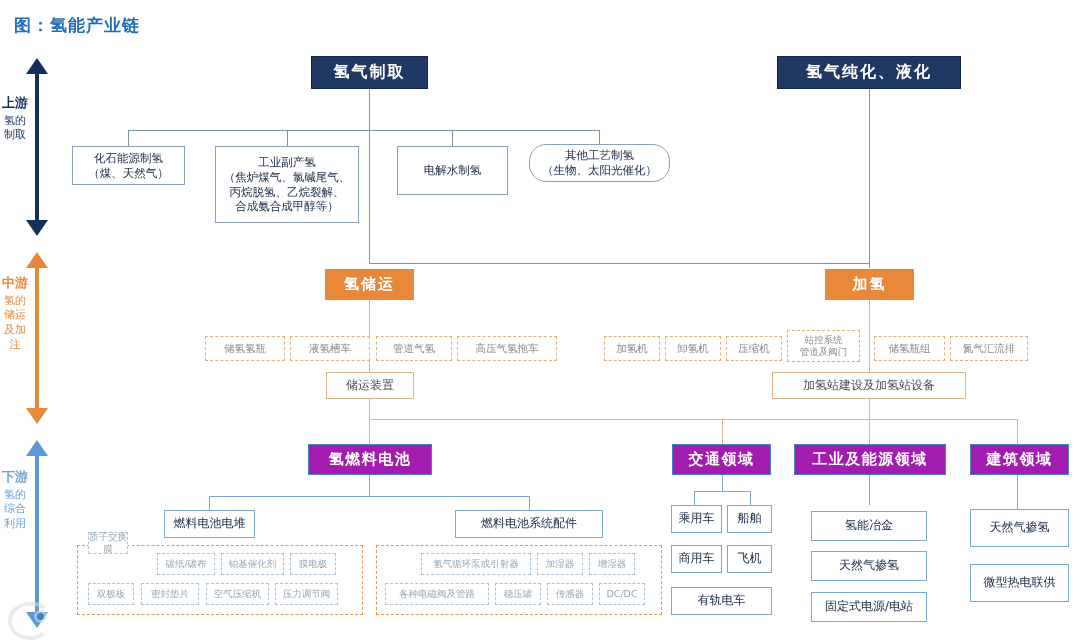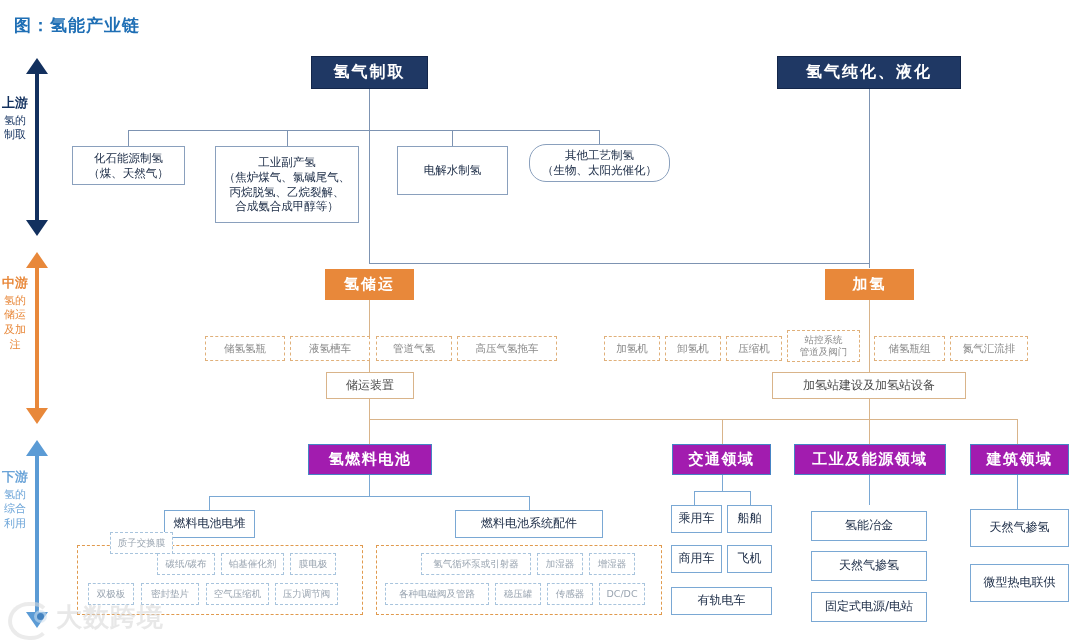--- a/index.html
+++ b/index.html
@@ -189,21 +189,21 @@
 
   <div class="ln-v c-blue" style="left:369px;top:475px;height:21px;"></div>
   <div class="ln-h c-blue" style="left:209px;top:496px;width:320px;"></div>
   <div class="ln-v c-blue" style="left:209px;top:496px;height:14px;"></div>
   <div class="ln-v c-blue" style="left:529px;top:496px;height:14px;"></div>
 
   <div class="box plain-blue" style="left:164px;top:510px;width:91px;height:28px;">燃料电池电堆</div>
   <div class="box plain-blue" style="left:455px;top:510px;width:148px;height:28px;">燃料电池系统配件</div>
 
   <div class="abs group-dash" style="left:77px;top:545px;width:286px;height:70px;"></div>
-  <div class="box dash-blue" style="left:88px;top:532px;width:63px;height:22px;margin-left:22px;">质子交换膜</div>
+  <div class="box dash-blue" style="left:88px;top:532px;width:40px;height:22px;">质子交换膜</div>
   <div class="box dash-blue" style="left:157px;top:553px;width:58px;height:22px;">碳纸/碳布</div>
   <div class="box dash-blue" style="left:221px;top:553px;width:63px;height:22px;">铂基催化剂</div>
   <div class="box dash-blue" style="left:290px;top:553px;width:46px;height:22px;">膜电极</div>
   <div class="box dash-blue" style="left:88px;top:583px;width:46px;height:22px;">双极板</div>
   <div class="box dash-blue" style="left:141px;top:583px;width:58px;height:22px;">密封垫片</div>
   <div class="box dash-blue" style="left:206px;top:583px;width:63px;height:22px;">空气压缩机</div>
   <div class="box dash-blue" style="left:275px;top:583px;width:63px;height:22px;">压力调节阀</div>
 
   <div class="abs group-dash" style="left:376px;top:545px;width:286px;height:70px;"></div>
   <div class="box dash-blue" style="left:421px;top:553px;width:110px;height:22px;">氢气循环泵或引射器</div>
@@ -236,16 +236,15 @@
   <div class="box hdr-blue" style="left:970px;top:444px;width:99px;height:31px;">建筑领域</div>
   <div class="ln-v c-blue" style="left:1017px;top:475px;height:34px;"></div>
 
   <div class="box plain-blue" style="left:970px;top:509px;width:99px;height:38px;">天然气掺氢</div>
   <div class="box plain-blue" style="left:970px;top:564px;width:99px;height:38px;">微型热电联供</div>
 
   <div class="abs" id="wm">
     <div class="ring"></div>
     <div class="dot"></div>
     <div class="dot2"></div>
-    <div class="wmtxt">大数跨境</div>
   </div>
 
 </div>
 
 </body></html>

